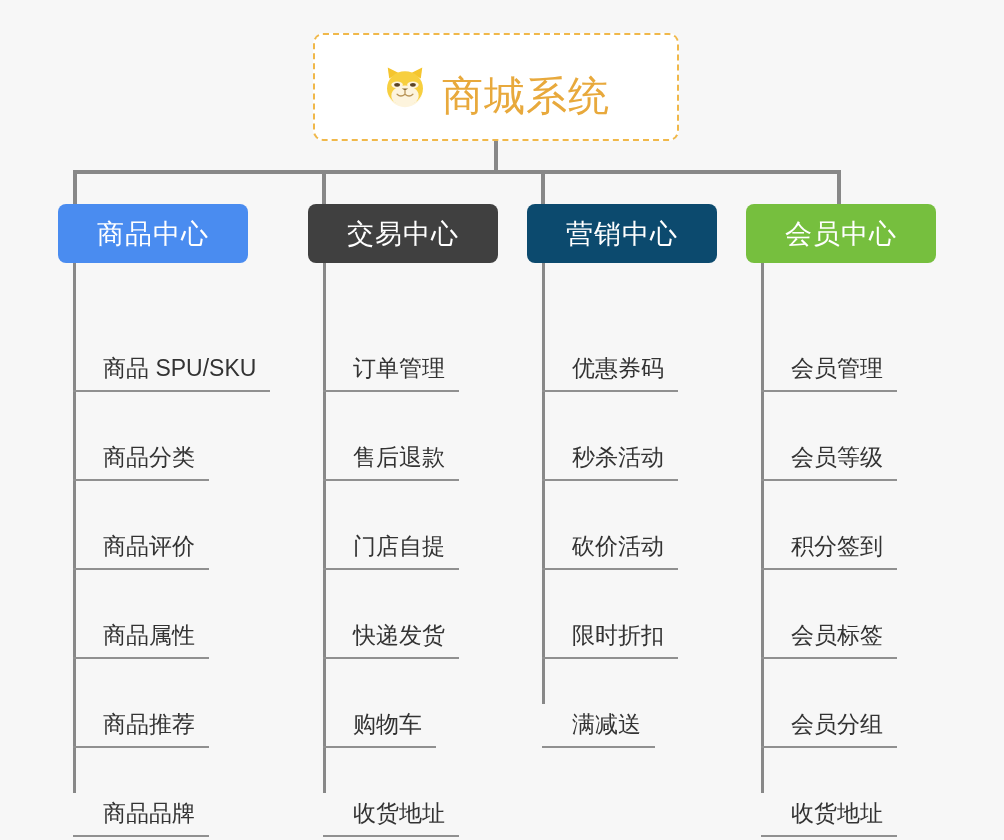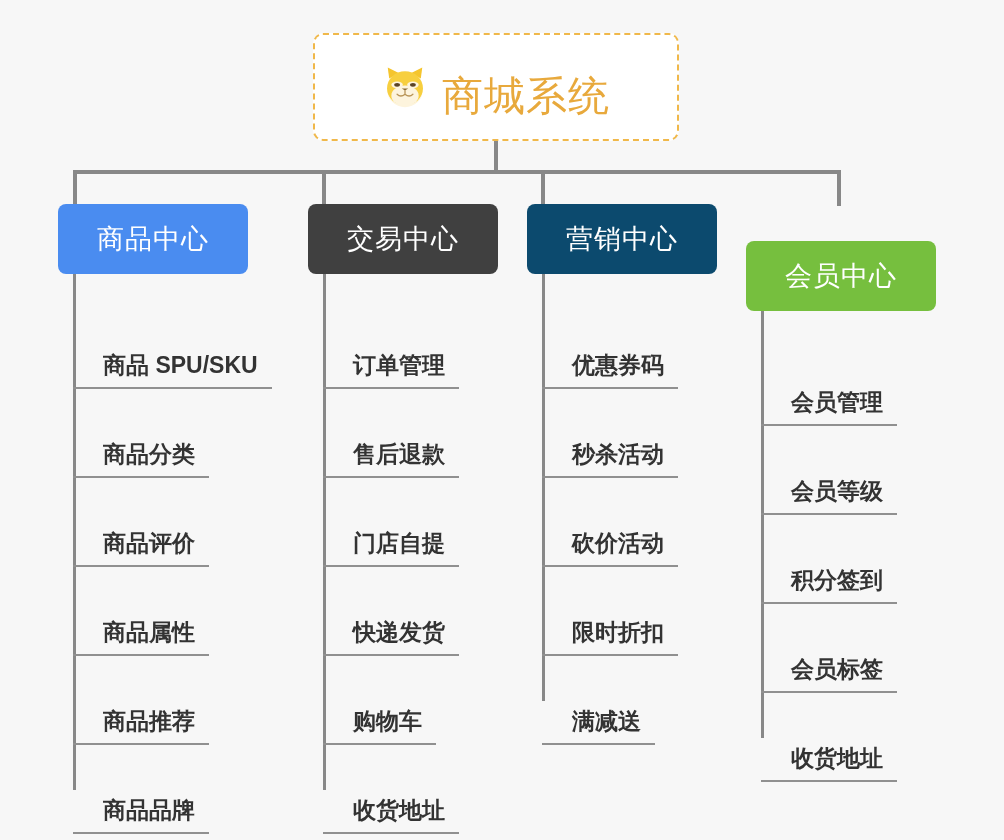--- a/index.html
+++ b/index.html
@@ -63,41 +63,40 @@
   
   .branch-column {
     position: absolute;
     top: 204px;
     width: 190px;
   }
 
   #branch-col-0 { left: 58px; }
   #branch-col-1 { left: 308px; }
   #branch-col-2 { left: 527px; }
-  #branch-col-3 { left: 746px; margin-top: 37px; }
+  #branch-col-3 { left: 746px; }
 
   .category-header {
     width: 100%;
-    height: 70px;
+    height: 59px;
     border-radius: 8px;
     display: flex;
     align-items: center;
     justify-content: center;
     color: #ffffff;
     font-size: 27px;
     letter-spacing: 1px;
     white-space: nowrap;
   }
 
   .leaf-list {
     position: relative;
     margin-top: 0;
-    padding-top: 26px;
+    padding-top: 40px;
     list-style: none;
-    font-weight: bold;
   }
 
   
   .leaf-list::before {
     content: "";
     position: absolute;
     left: 15px;
     top: 0;
     width: 3px;
     height: calc(100% - 44px);
@@ -247,16 +246,19 @@
     <li class="leaf-item">
       <span class="leaf-text">会员等级</span>
     </li>
     <li class="leaf-item">
       <span class="leaf-text">积分签到</span>
     </li>
     <li class="leaf-item">
       <span class="leaf-text">会员标签</span>
     </li>
     <li class="leaf-item">
+      <span class="leaf-text">会员分组</span>
+    </li>
+    <li class="leaf-item">
       <span class="leaf-text">收货地址</span>
     </li>
   </ul>
 </div>
 
 </body></html>

